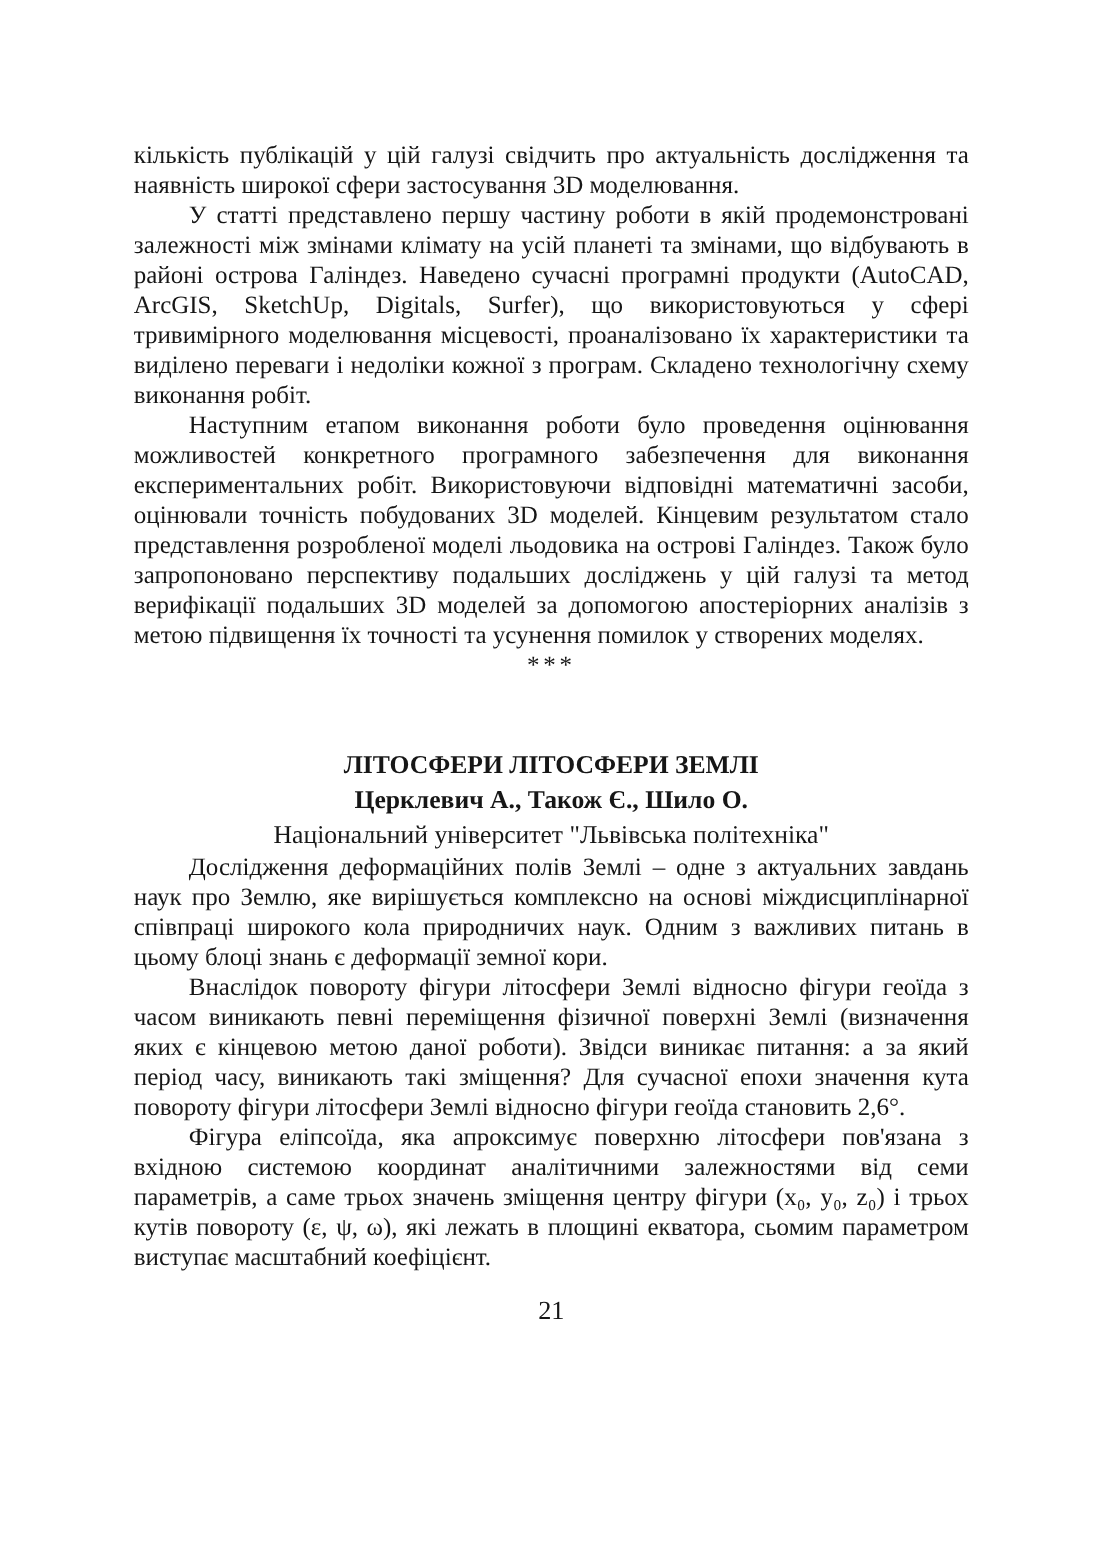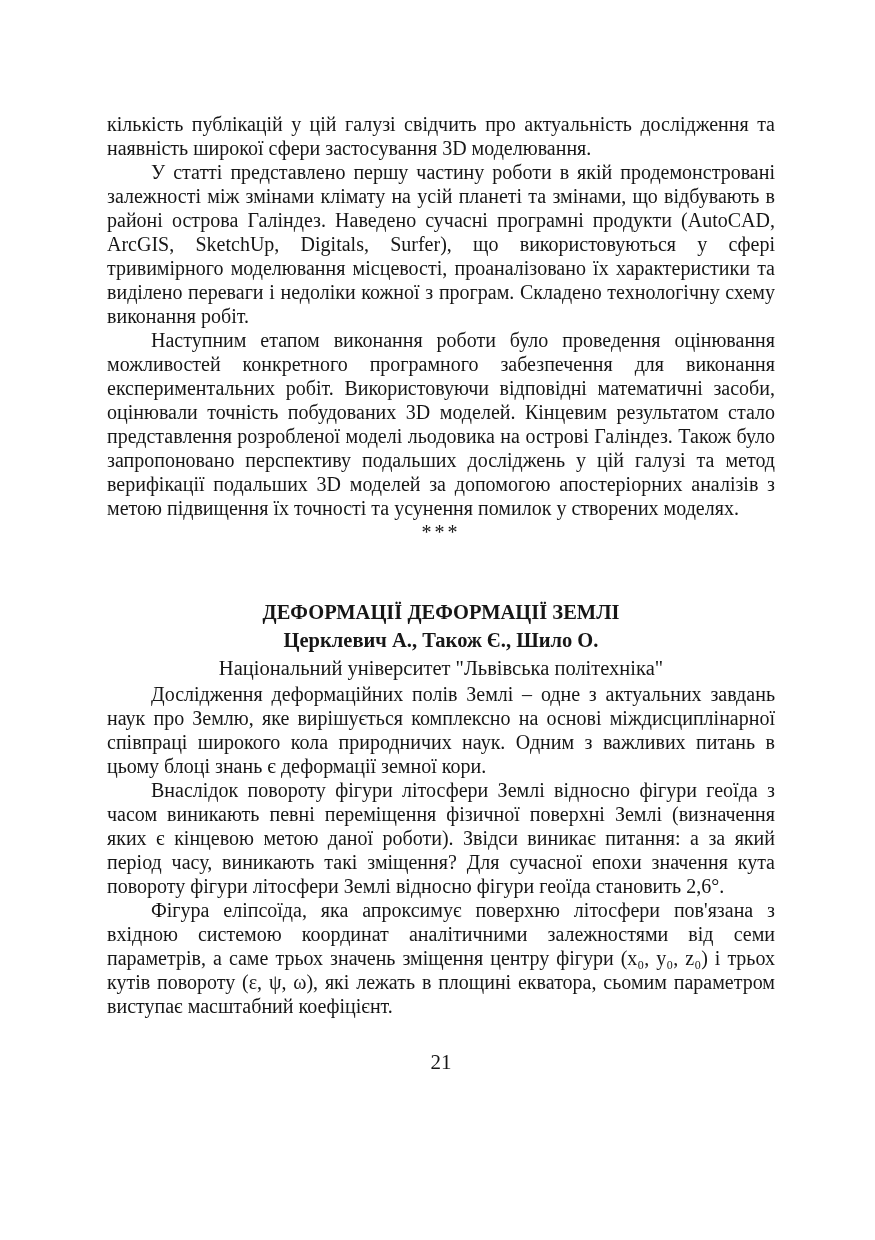--- a/index.html
+++ b/index.html
@@ -52,41 +52,41 @@
     font-weight: bold;
   }
   .affiliation {
     font-size: 20.5px;
     line-height: 28px;
     font-weight: normal;
   }
   .article-body {
   }
   .page-number {
-    margin-top: 32px;
+    margin-top: 18px;
     text-align: center;
     font-size: 21px;
     line-height: 24px;
   }
 </style>
 </head>
 <body>
 
 <div class="content">
 
   <p class="para">кількість публікацій у цій галузі свідчить про актуальність дослідження та наявність широкої сфери застосування 3D моделювання.</p>
 
   <p class="para indent">У статті представлено першу частину роботи в якій продемонстровані залежності між змінами клімату на усій планеті та змінами, що відбувають в районі острова Галіндез.  Наведено сучасні програмні продукти (AutoCAD, ArcGIS, SketchUp, Digitals, Surfer), що використовуються у сфері тривимірного моделювання місцевості, проаналізовано їх характеристики та виділено переваги і недоліки кожної з програм. Складено технологічну схему виконання робіт.</p>
 
   <p class="para indent">Наступним етапом виконання роботи було проведення оцінювання можливостей конкретного програмного забезпечення для виконання експериментальних робіт. Використовуючи відповідні математичні засоби, оцінювали точність побудованих 3D моделей. Кінцевим результатом стало представлення розробленої моделі льодовика на острові Галіндез. Також було запропоновано перспективу подальших досліджень у цій галузі та метод верифікації подальших 3D моделей за допомогою апостеріорних аналізів з метою підвищення їх точності та усунення помилок у створених моделях.</p>
 
   <div class="separator">***</div>
 
   <div class="article-head">
-    <h1 class="title">ДЕФОРМАЦІЇ ДЕФОРМАЦІЇ ЗЕМЛІ</h1>
+    <h1 class="title">ЛІТОСФЕРИ ЛІТОСФЕРИ ЗЕМЛІ</h1>
     <div class="authors">Церклевич А., Також Є., Шило О.</div>
     <div class="affiliation">Національний університет "Львівська політехніка"</div>
   </div>
 
   <div class="article-body">
     <p class="para indent">Дослідження деформаційних полів Землі – одне з актуальних завдань наук про Землю, яке вирішується комплексно на основі міждисциплінарної співпраці широкого кола природничих наук. Одним з важливих питань в цьому блоці знань є деформації земної кори.</p>
     <p class="para indent">Внаслідок повороту фігури літосфери Землі відносно фігури геоїда з часом виникають певні переміщення фізичної поверхні Землі (визначення яких є кінцевою метою даної роботи). Звідси виникає питання: а за який період часу, виникають такі зміщення? Для сучасної епохи значення кута повороту фігури літосфери Землі відносно фігури геоїда становить 2,6°.</p>
     <p class="para indent">Фігура еліпсоїда, яка апроксимує поверхню літосфери пов'язана з вхідною системою координат аналітичними залежностями від семи параметрів, а саме трьох значень зміщення центру фігури (x₀, y₀, z₀) і трьох кутів повороту (ε, ψ, ω), які лежать в площині екватора, сьомим параметром виступає масштабний коефіцієнт.</p>
   </div>
 

